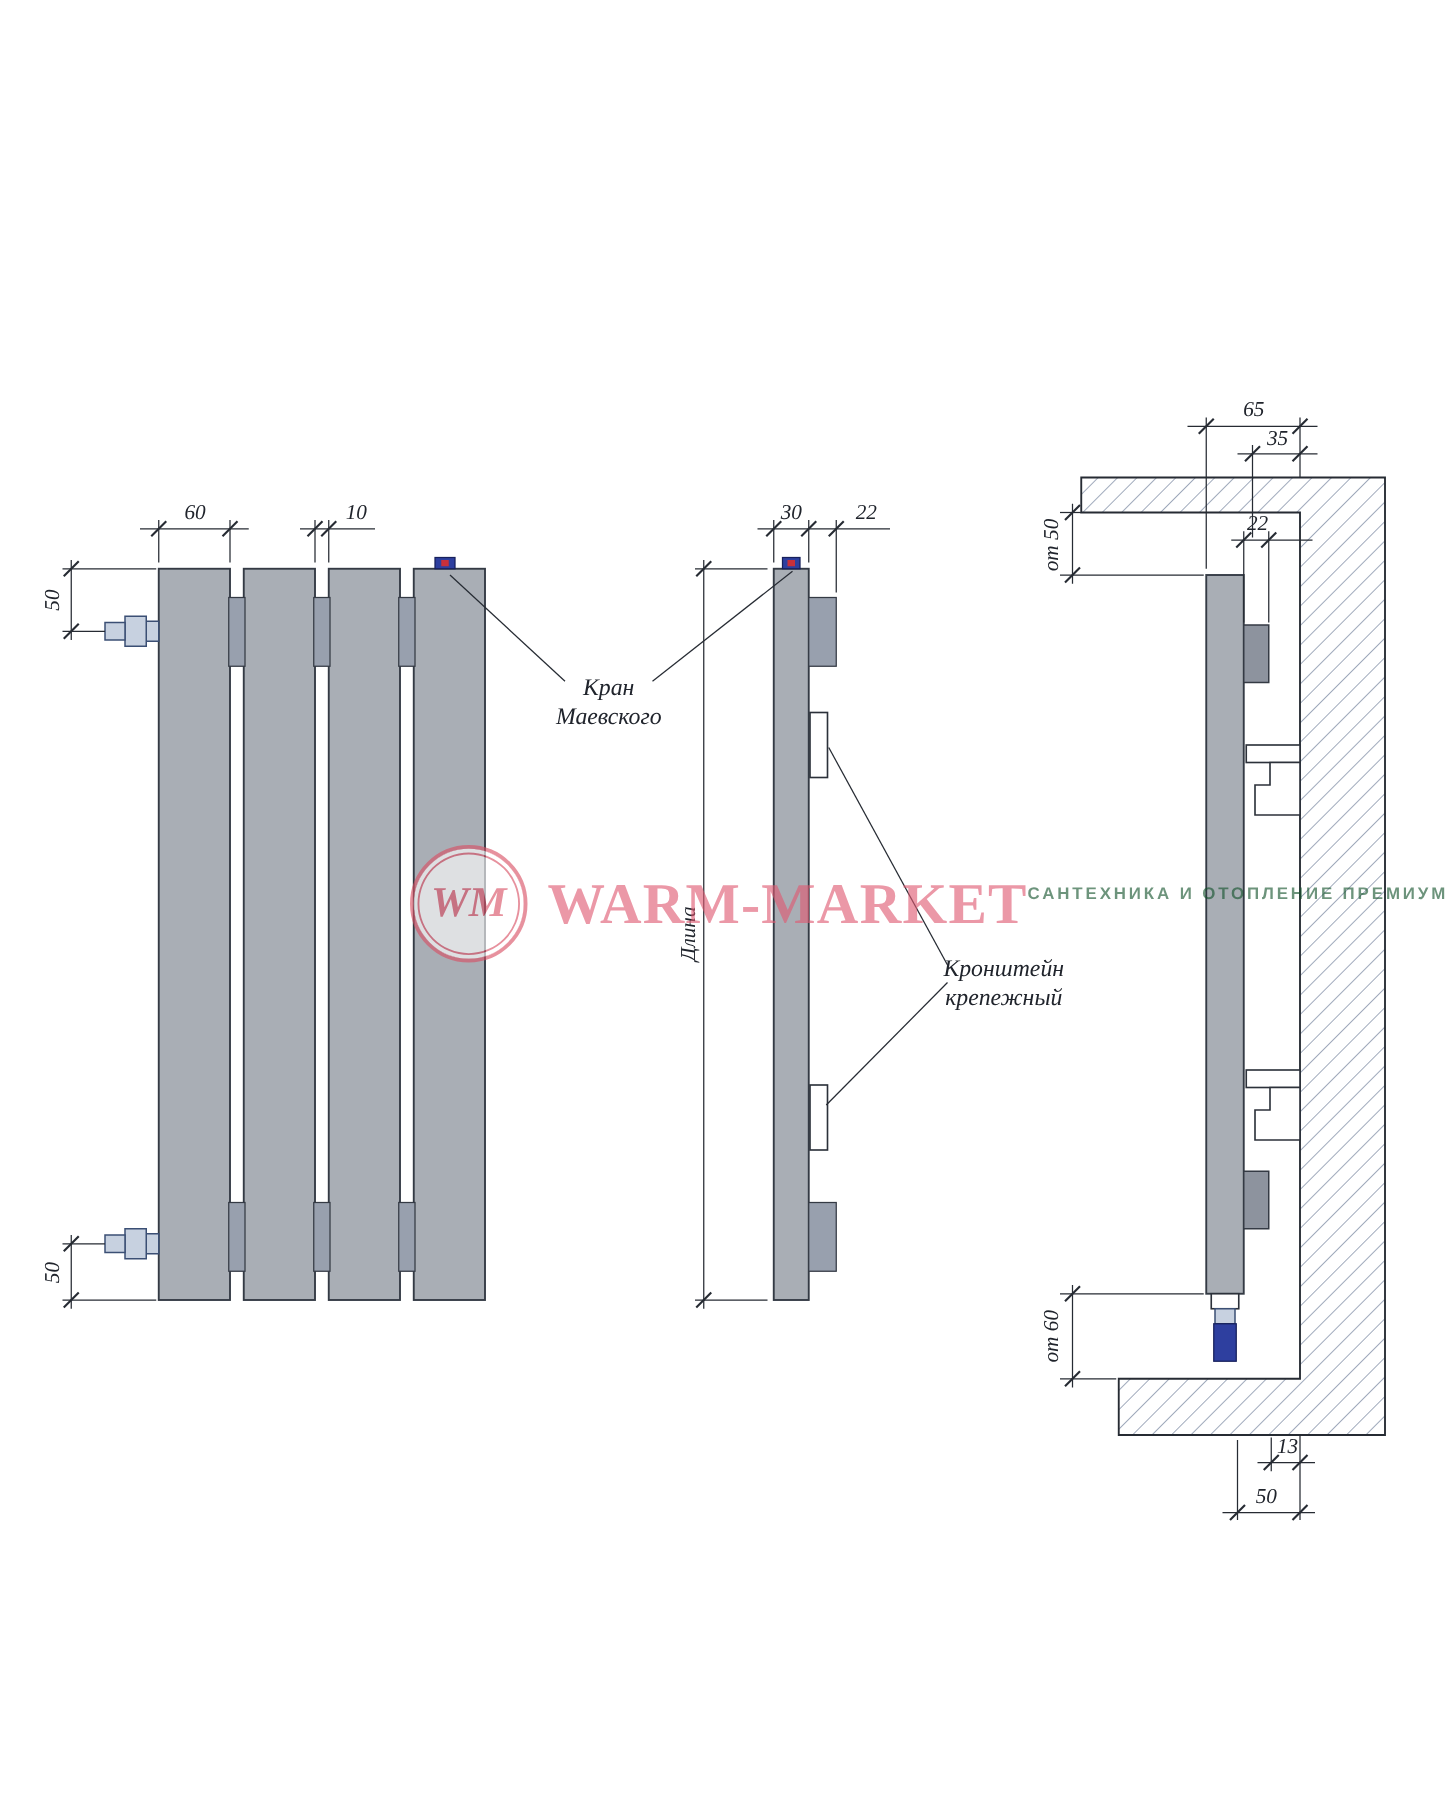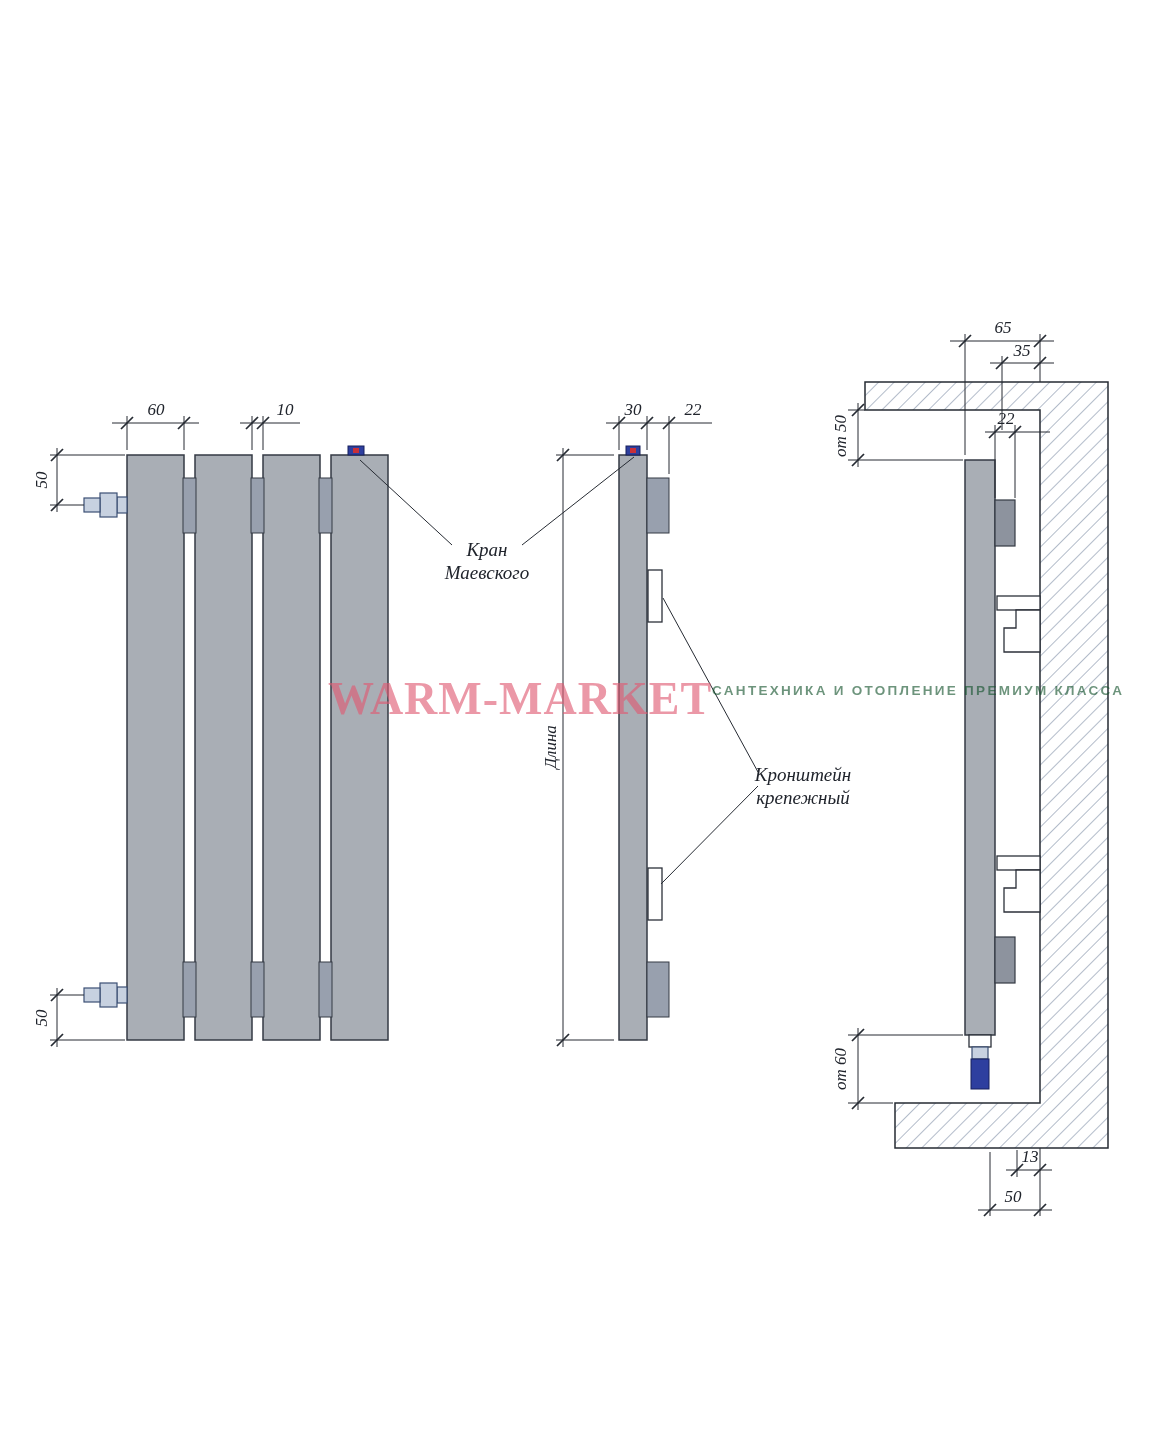--- a/index.html
+++ b/index.html
@@ -244,19 +244,22 @@
       <line class="ln" x1="990" y1="1152" x2="990" y2="1216"></line>
       <line class="ln" x1="978" y1="1210" x2="1052" y2="1210"></line>
       <use href="#tick" x="990" y="1210"></use>
           <use href="#tick" x="1040" y="1210"></use>
       <text class="dim" x="1013" y="1202" text-anchor="middle">50</text>
     </g>
   </g>
 </svg>
 
   <div class="watermark">
+    <div class="wm-badge">
+      <span>WM</span>
+    </div>
     <div class="wm-text">
       <div class="wm-brand">WARM-MARKET</div>
       <div class="wm-tagline">САНТЕХНИКА И ОТОПЛЕНИЕ ПРЕМИУМ КЛАССА</div>
     </div>
   </div>
 
 </div>
 
 </body></html>

